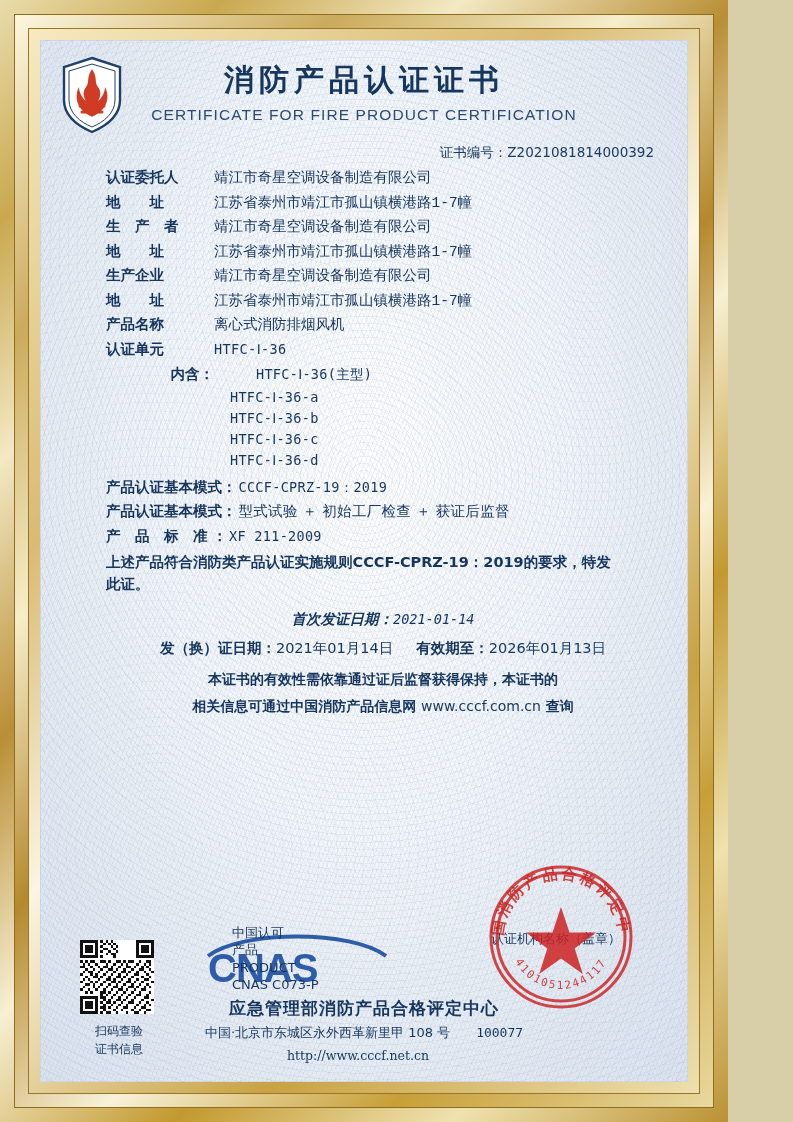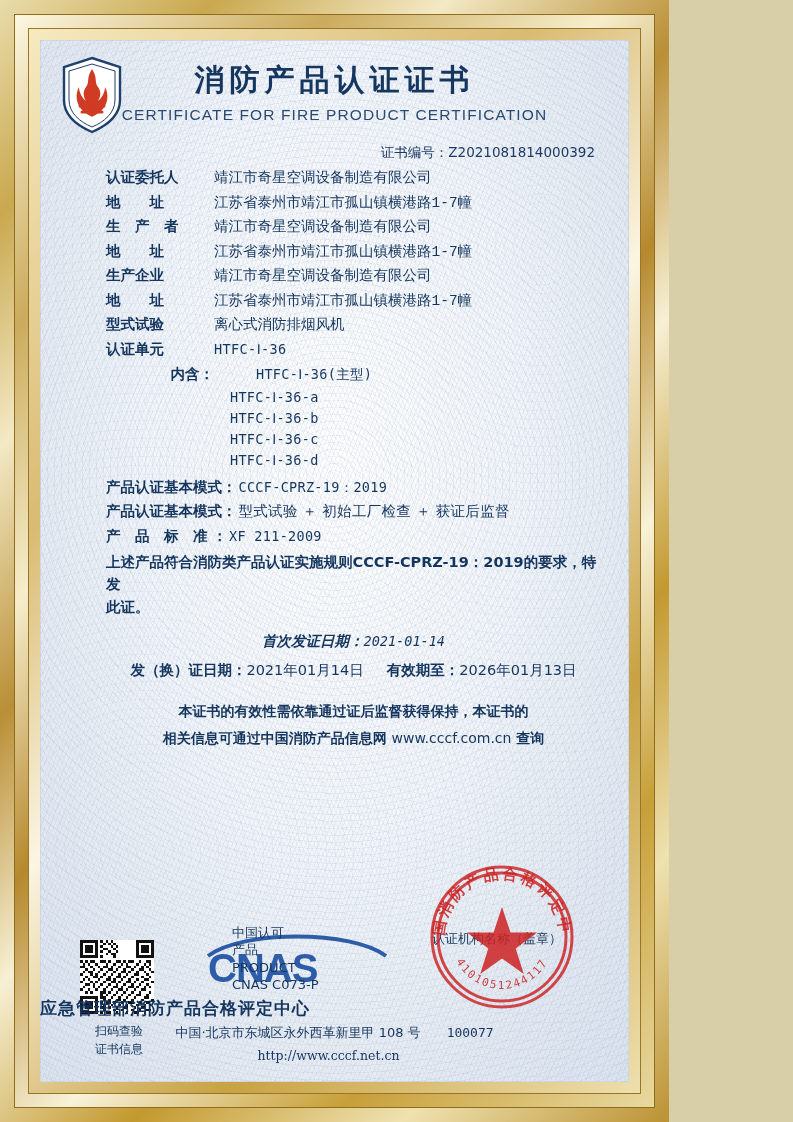--- a/index.html
+++ b/index.html
@@ -5,21 +5,21 @@
   html,body{margin:0;padding:0;}
   body{
     width:793px;height:1122px;
     background:#d8cfa8;
     font-family:"Liberation Sans", sans-serif;
     overflow:hidden;
   }
   
   .cert-page{
     position:relative;
-    width:669px;height:1122px;
+    width:728px;height:1122px;
     box-sizing:border-box;
     background:
       linear-gradient(135deg,#e9dcab 0%,#c9a84f 12%,#f3e9c4 25%,#b98f36 40%,#f7f0d4 55%,#c2992f 70%,#efe2b0 85%,#bb9233 100%);
   }
   .gold-inner{
     position:absolute;
     left:14px;top:14px;right:14px;bottom:14px;
     box-sizing:border-box;
     border:1px solid #8e6c22;
     background:
@@ -121,21 +121,21 @@
     font-family:"DejaVu Sans", sans-serif;font-size:14.5px;font-weight:bold;color:#14355e;font-style:italic;
   }
   .date-first .v{font-family:"DejaVu Sans Mono", monospace;font-weight:normal;font-size:13.5px;}
   .date-issue{
     margin-top:10px;text-align:center;
     font-family:"DejaVu Sans", sans-serif;font-size:14.5px;font-weight:bold;color:#14355e;
   }
   .date-issue .v{font-family:"DejaVu Sans", sans-serif;font-weight:normal;}
 
   .notice{
-    margin-top:18px;text-align:center;color:#14355e;
+    margin-top:8px;text-align:center;color:#14355e;
     font-family:"DejaVu Sans", sans-serif;font-size:14px;font-weight:bold;line-height:1.9;
   }
   .notice .url{font-family:"DejaVu Sans", sans-serif;font-weight:normal;}
 
   
   .bottom{position:absolute;left:0;right:0;bottom:12px;height:230px;}
   .qr{position:absolute;left:40px;bottom:56px;width:74px;height:74px;background:#fff;}
   .qr svg{display:block}
   .qr-cap{
     position:absolute;left:33px;bottom:12px;width:92px;text-align:center;
@@ -151,21 +151,21 @@
   .cnas-text{
     position:absolute;left:192px;bottom:76px;
     font-family:"DejaVu Sans", sans-serif;font-size:13px;color:#14355e;line-height:1.35;
   }
   .seal{position:absolute;right:52px;bottom:58px;width:150px;height:150px;}
   .seal-label{
     position:absolute;right:62px;bottom:122px;width:140px;text-align:center;
     font-family:"DejaVu Sans", sans-serif;font-size:13px;color:#14355e;
   }
   .org{
-    position:absolute;left:0;right:0;bottom:50px;text-align:left;
+    position:absolute;left:0;right:0;bottom:50px;text-align:center;
     font-family:"DejaVu Sans", sans-serif;font-size:17px;font-weight:bold;color:#14355e;letter-spacing:1px;
   }
   .addr{
     position:absolute;left:0;right:0;bottom:28px;text-align:center;
     font-family:"DejaVu Sans", sans-serif;font-size:13px;color:#14355e;
   }
   .addr .zip{padding-left:26px;font-family:"DejaVu Sans Mono", monospace;}
   .site{
     position:absolute;left:0;right:12px;bottom:7px;text-align:center;
     font-family:"DejaVu Serif", serif;font-size:12.5px;color:#14355e;
@@ -225,21 +225,21 @@
           <div class="lab">生产企业</div>
           <div class="val">靖江市奇星空调设备制造有限公司</div>
         </div>
 
         <div class="row">
           <div class="lab">地　　址</div>
           <div class="val">江苏省泰州市靖江市孤山镇横港路1-7幢</div>
         </div>
 
         <div class="row">
-          <div class="lab">型式试验</div>
+          <div class="lab">产品名称</div>
           <div class="val">离心式消防排烟风机</div>
         </div>
 
         <div class="row">
           <div class="lab">认证单元</div>
           <div class="val mono">HTFC-Ⅰ-36</div>
         </div>
 
         <div class="sub-row" style="margin-top:6px;gap:26px;">
           <div class="sub-lab">内含：</div>

